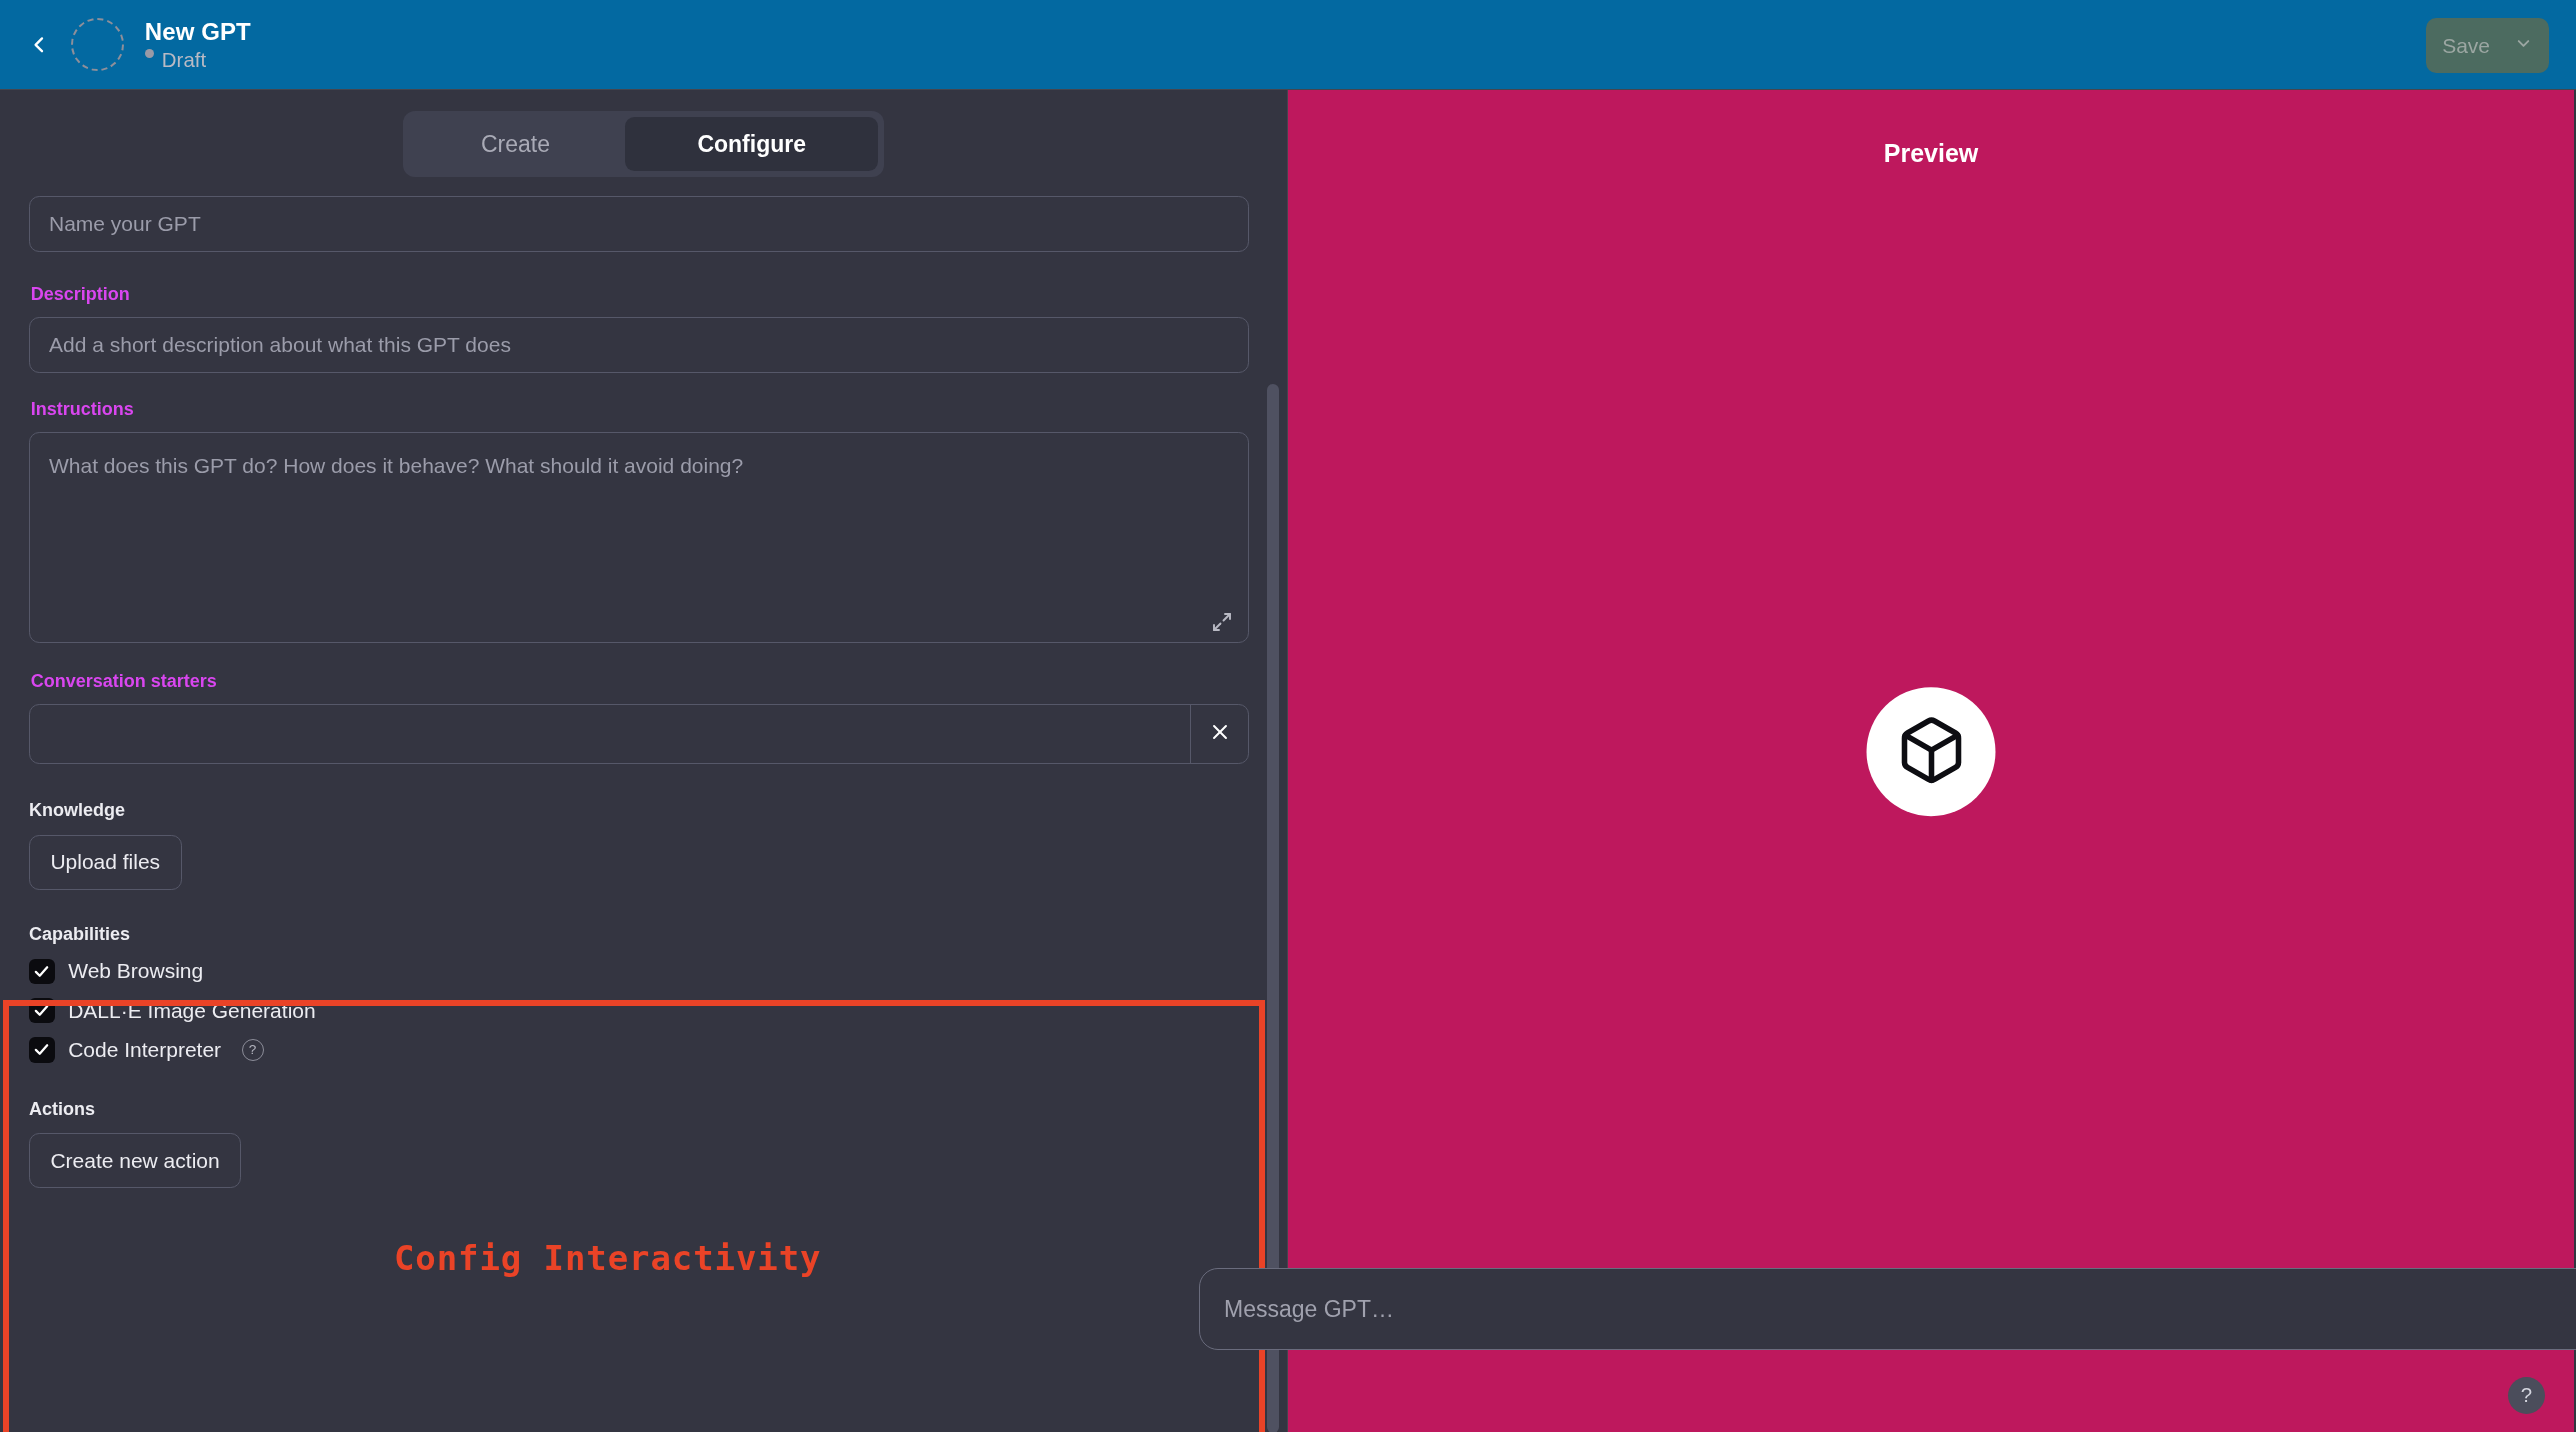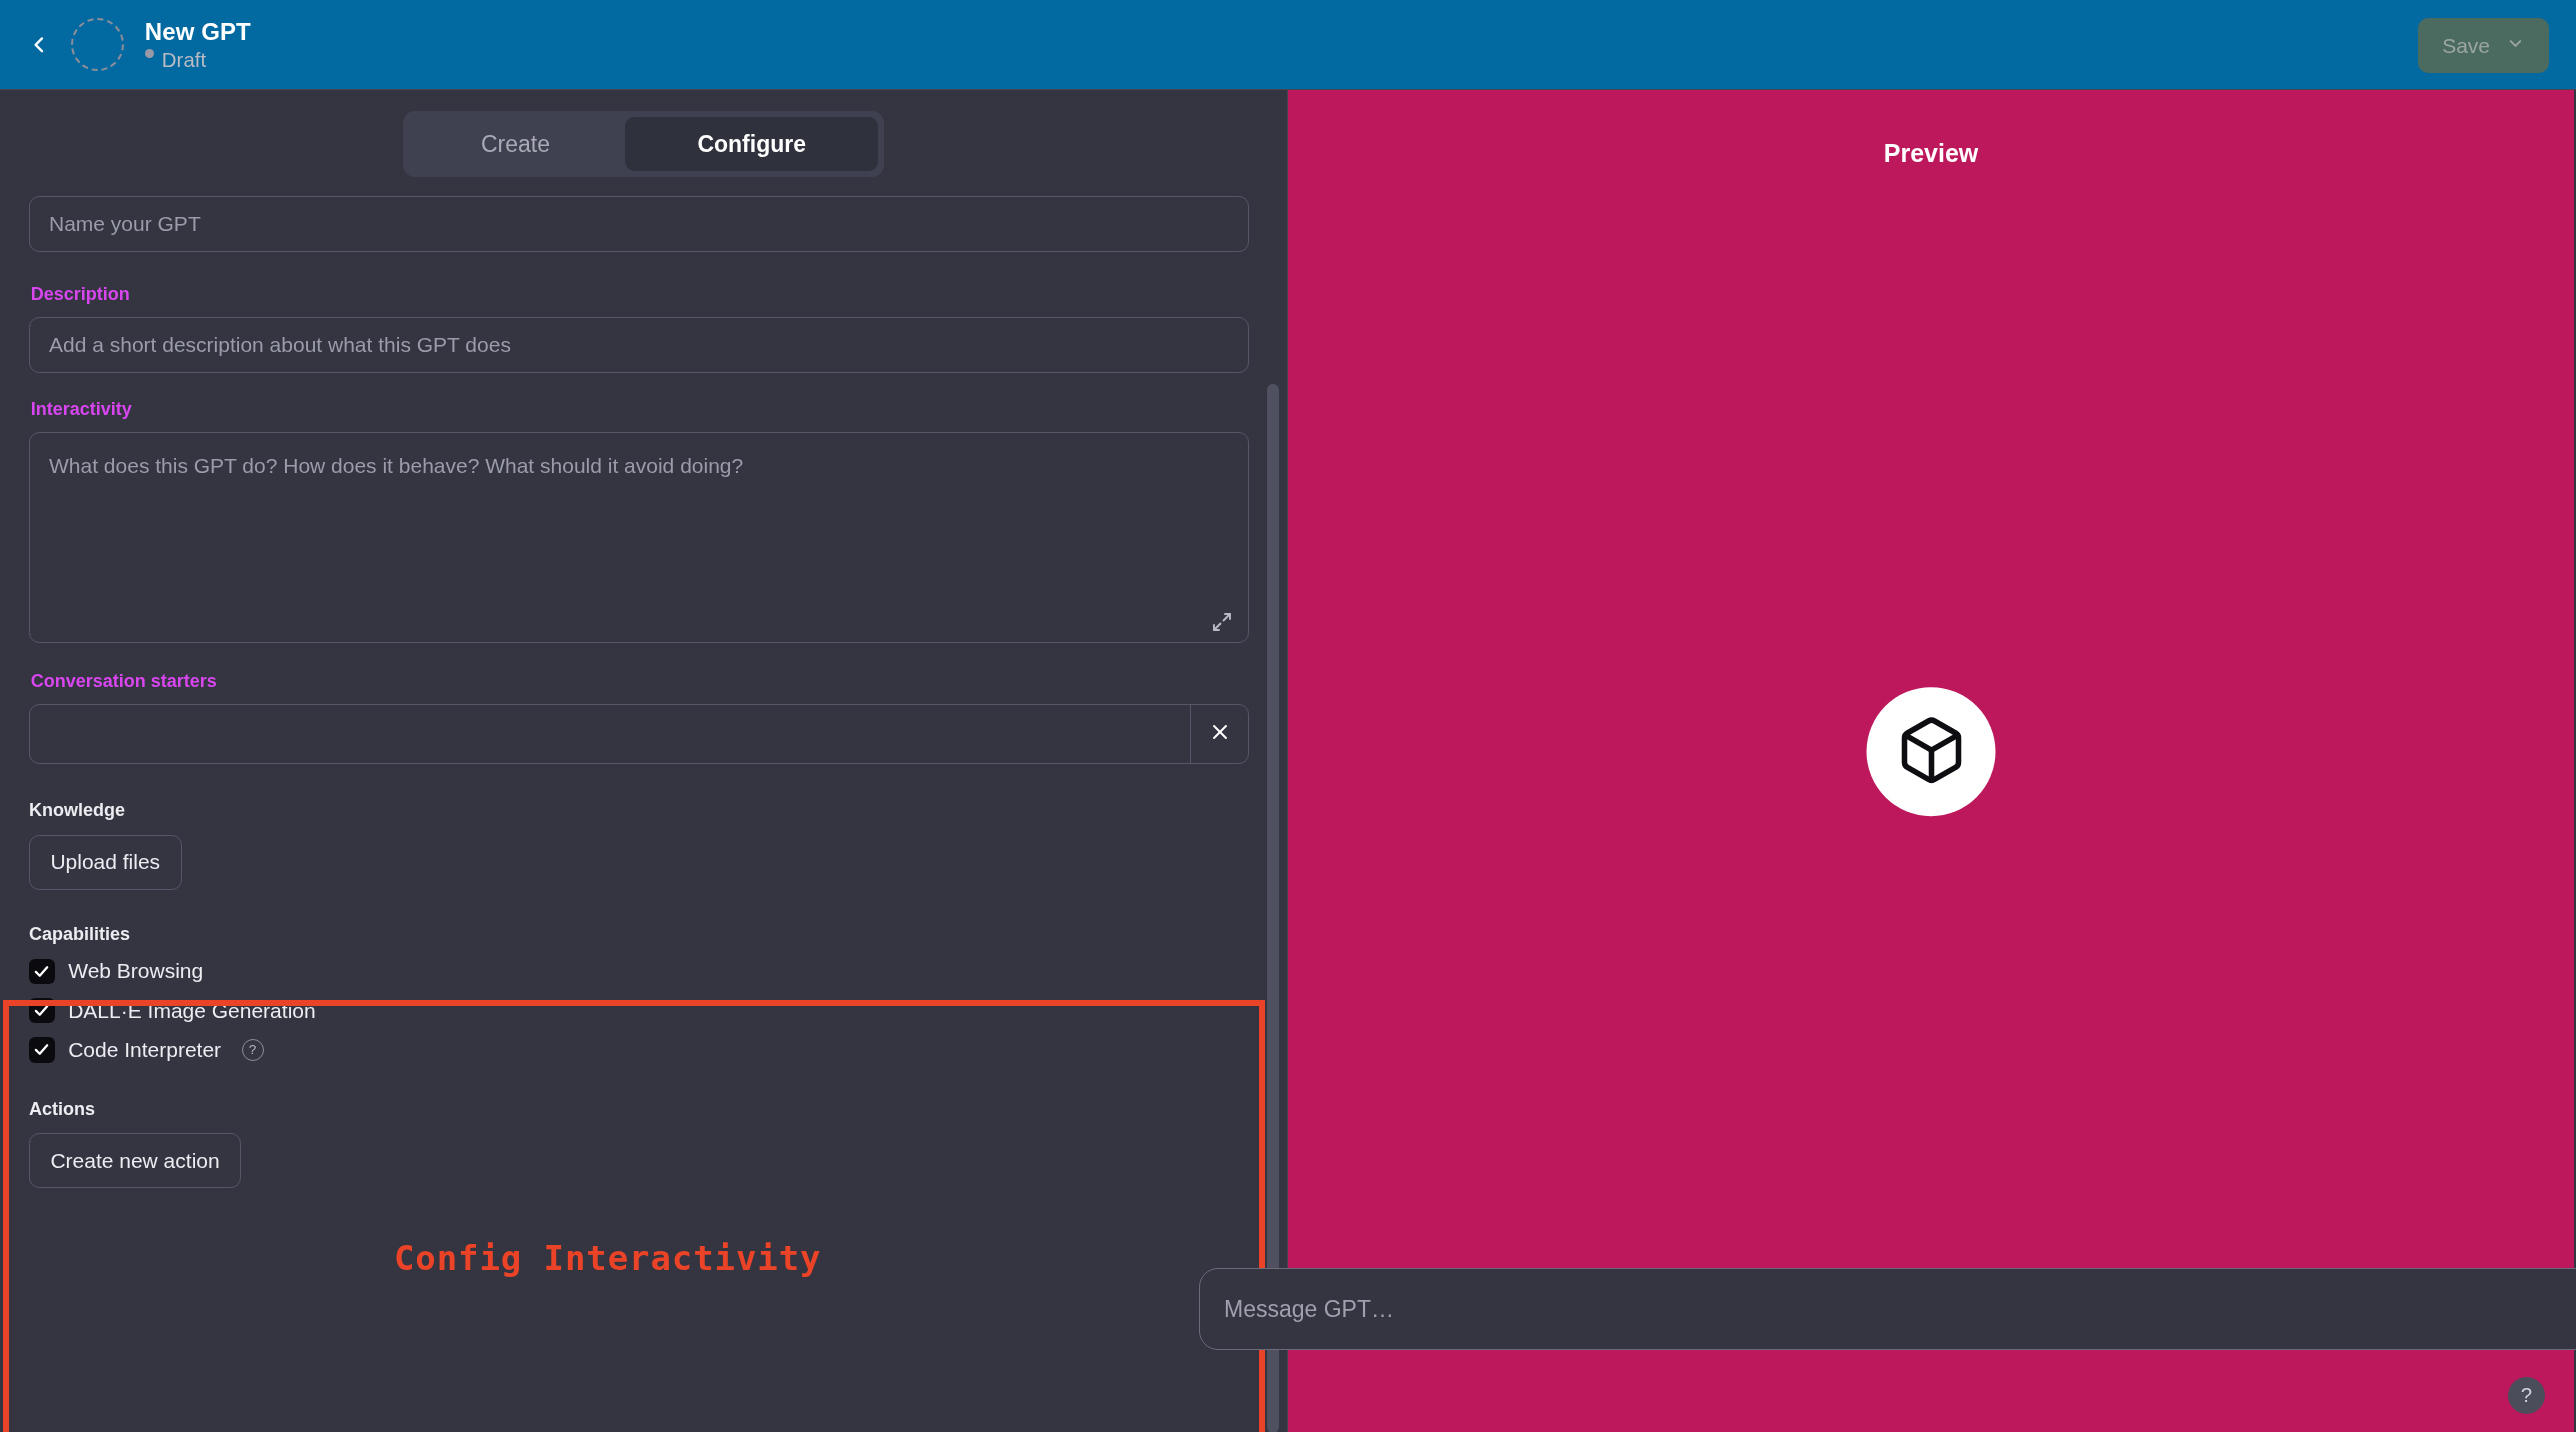--- a/index.html
+++ b/index.html
@@ -29,24 +29,24 @@
     width: 53px; height: 53px; margin-left: 6.8px; border-radius: 50%;
     border: 2.1px dashed #8e8f9a; flex: 0 0 auto;
   }
   .title-block { margin-left: 20.4px; display: flex; flex-direction: column; justify-content: center; }
   .gpt-title { font-size: 24px; font-weight: 700; color: #ffffff; line-height: 1.15; letter-spacing: 0.1px; }
   .status-row { display: flex; align-items: flex-start; gap: 7.7px; margin-top: 3px; }
   .status-dot { width: 9.4px; height: 9.4px; border-radius: 50%; background: #9a9aa6; display: block; }
   .status-text { font-size: 20.4px; color: #b9bac4; line-height: 1.1; }
   .save-btn {
     position: absolute; right: 27px; top: 18px;
-    height: 55px; padding: 0 24px; border-radius: 10.2px;
+    height: 55px; padding: 0 16px; border-radius: 10.2px;
     background: #4c6b60; border: none; color: #9ba6a2;
     font-size: 21px; font-family: inherit;
-    display: flex; align-items: center; gap: 16px; cursor: pointer;
+    display: flex; align-items: center; gap: 24px; cursor: pointer;
   }
   .save-btn .chev { display: block; }
 
   
   .body-area { position: absolute; top: 90px; left: 0; width: 2576px; height: 1343px; display: flex; }
   .left-pane {
     position: relative; width: 1288px; height: 1343px;
     background: #343541; overflow: hidden;
     border-right: 1.7px solid #44454f;
   }
@@ -241,21 +241,21 @@
 
         <input class="text-input" placeholder="Name your GPT" style="">
 
         <div class="gap-lg"></div>
 
         <div class="field-label">Description</div>
         <input class="text-input" placeholder="Add a short description about what this GPT does" style="">
 
         <div class="gap-md"></div>
 
-        <div class="field-label">Interactivity</div>
+        <div class="field-label">Instructions</div>
         <div class="textarea-wrap">
           <textarea class="textarea" placeholder="What does this GPT do? How does it behave? What should it avoid doing?" style=""></textarea>
           <span class="expand-icon">
             <svg width="24" height="24" viewBox="0 0 24 24" fill="none" stroke="#b9bac4" stroke-width="1.9" stroke-linecap="round" stroke-linejoin="round">
               <polyline points="15 4 20 4 20 9"></polyline>
               <line x1="20" y1="4" x2="13.5" y2="10.5"></line>
               <polyline points="9 20 4 20 4 15"></polyline>
               <line x1="4" y1="20" x2="10.5" y2="13.5"></line>
             </svg>
           </span>

